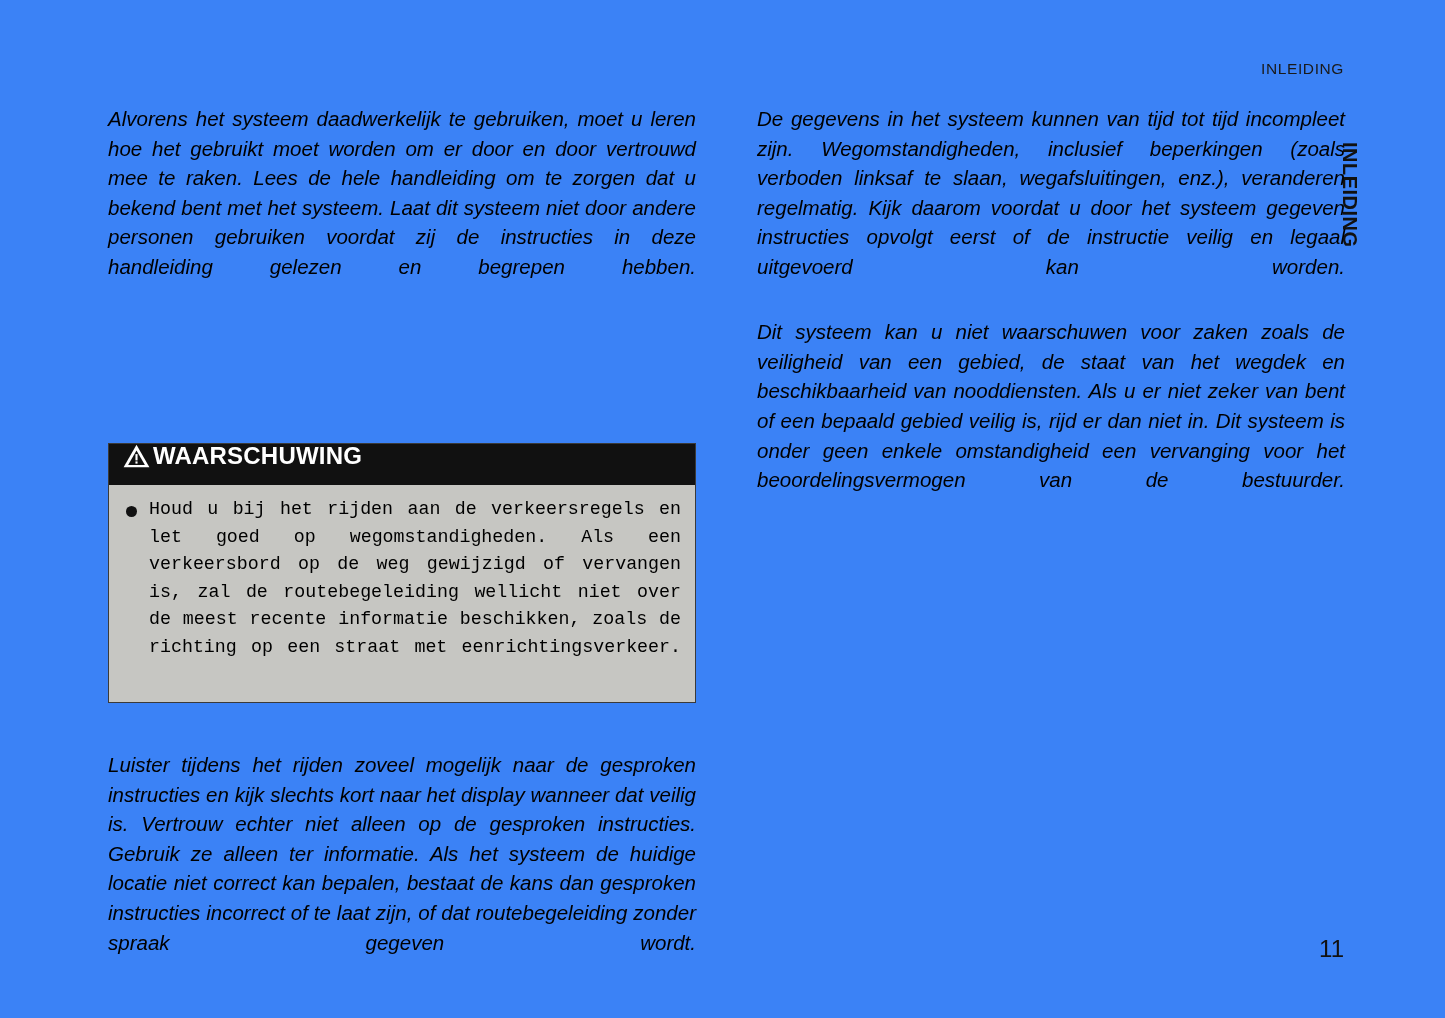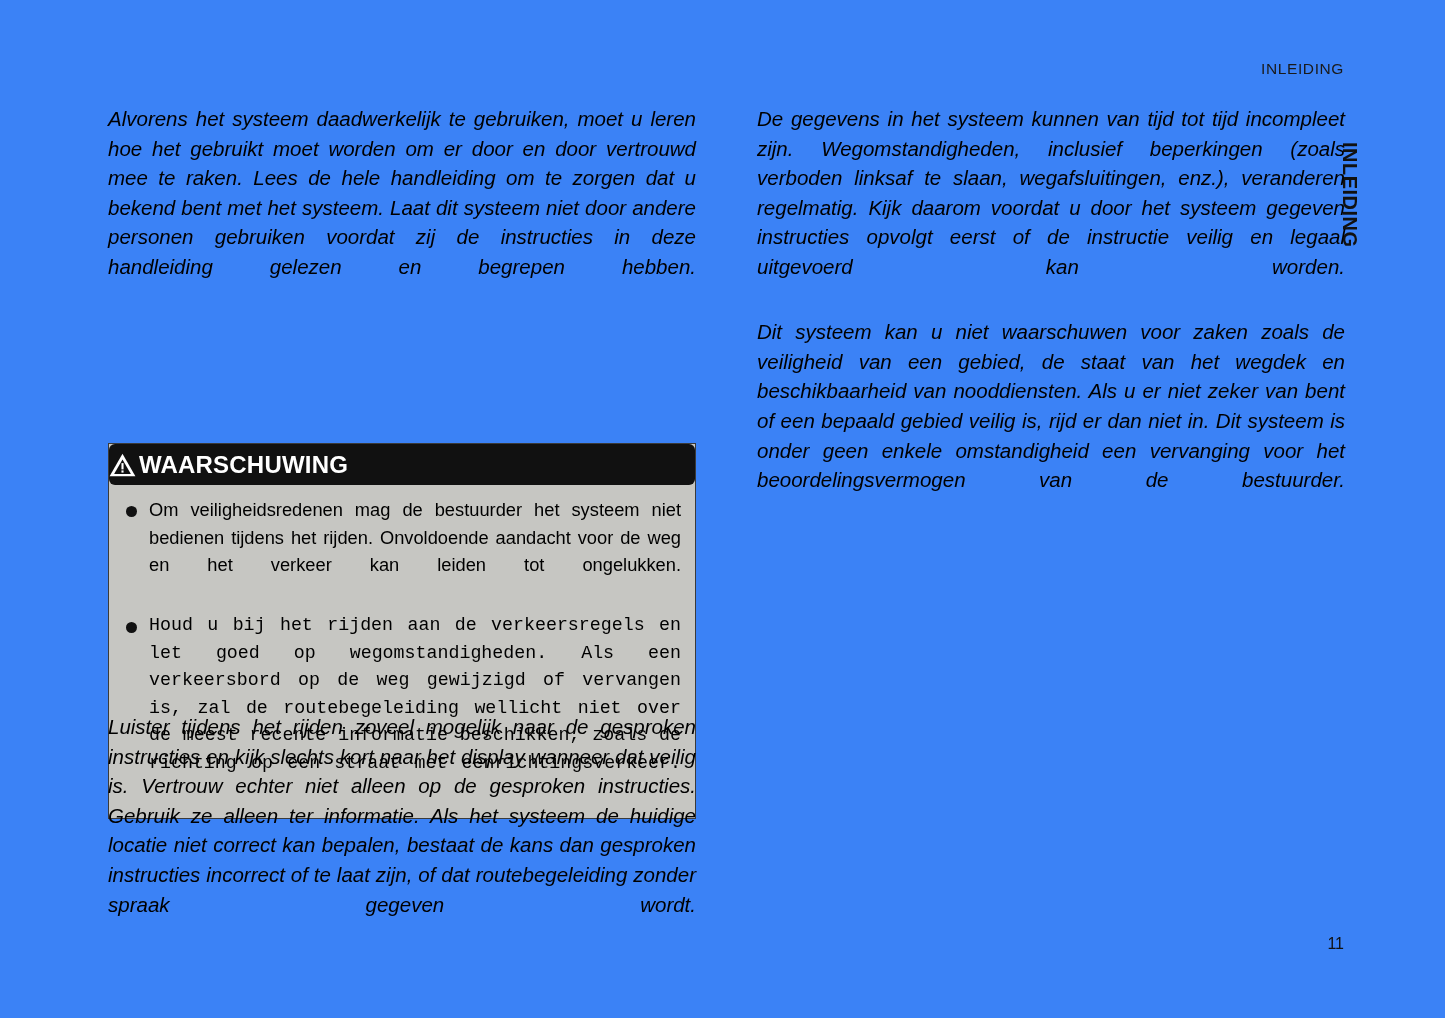--- a/index.html
+++ b/index.html
@@ -82,23 +82,23 @@
     top: 443px;
     width: 588px;
     border: 1px solid #3a3a3a;
     box-sizing: border-box;
     background: #c6c6c2;
   }
   .warning-header {
     background: #111111;
     height: 41px;
     display: flex;
-    align-items: center;
+    align-items: flex-start;
+    padding-left: 14px;
     box-sizing: border-box;
-    border-radius: 6px;
   }
   .warning-icon {
     width: 27px;
     height: 24px;
     flex: 0 0 auto;
     display: block;
     margin-right: 3px;
   }
   .warning-title {
     color: #ffffff;
@@ -136,21 +136,21 @@
     height: 11px;
     border-radius: 50%;
     background: #111111;
   }
 
   
   .page-number {
     position: absolute;
     right: 101px;
     top: 935px;
-    font-size: 16px;
+    font-size: 24px;
     color: #111111;
   }
 </style>
 </head>
 <body>
 
 <div class="page">
 
   <div class="running-header">INLEIDING</div>
 
@@ -165,29 +165,26 @@
       <svg class="warning-icon" viewBox="0 0 27 24">
         <path d="M13.5 0.8 L26.4 23.2 L0.6 23.2 Z" fill="#ffffff"></path>
         <path d="M13.5 6.6 L21.9 20.9 L5.1 20.9 Z" fill="#111111"></path>
         <rect x="12.45" y="10.1" width="2.1" height="6.3" fill="#ffffff"></rect>
         <rect x="12.45" y="17.4" width="2.1" height="2.2" fill="#ffffff"></rect>
       </svg>
       <span class="warning-title">WAARSCHUWING</span>
     </div>
     <div class="warning-body">
       <p class="wbullet">
-        <span class="bullet-dot"></span><span>Om veiligheidsredenen mag de bestuurder het systeem niet bedienen tijdens het rijden. Onvoldoende aandacht voor de weg en het verkeer kan leiden tot ongelukken.</span>
-      </p>
-      <p class="wbullet">
         <span class="bullet-dot"></span><span>Houd u bij het rijden aan de verkeersregels en let goed op wegomstandigheden. Als een verkeersbord op de weg gewijzigd of vervangen is, zal de routebegeleiding wellicht niet over de meest recente informatie beschikken, zoals de richting op een straat met eenrichtingsverkeer.</span>
       </p>
     </div>
   </div>
 
-  <div class="col col-left" style="top: 712px;">
+  <div class="col col-left" style="top: 750px;">
     <p class="para">Luister tijdens het rijden zoveel mogelijk naar de gesproken instructies en kijk slechts kort naar het display wanneer dat veilig is. Vertrouw echter niet alleen op de gesproken instructies. Gebruik ze alleen ter informatie. Als het systeem de huidige locatie niet correct kan bepalen, bestaat de kans dan gesproken instructies incorrect of te laat zijn, of dat routebegeleiding zonder spraak gegeven wordt.</p>
   </div>
 
   <div class="col col-right">
     <p class="para">De gegevens in het systeem kunnen van tijd tot tijd incompleet zijn. Wegomstandigheden, inclusief beperkingen (zoals verboden linksaf te slaan, wegafsluitingen, enz.), veranderen regelmatig. Kijk daarom voordat u door het systeem gegeven instructies opvolgt eerst of de instructie veilig en legaal uitgevoerd kan worden.</p>
     <p class="para">Dit systeem kan u niet waarschuwen voor zaken zoals de veiligheid van een gebied, de staat van het wegdek en beschikbaarheid van nooddiensten. Als u er niet zeker van bent of een bepaald gebied veilig is, rijd er dan niet in. Dit systeem is onder geen enkele omstandigheid een vervanging voor het beoordelingsvermogen van de bestuurder.</p>
   </div>
 
   <div class="page-number">11</div>
 

